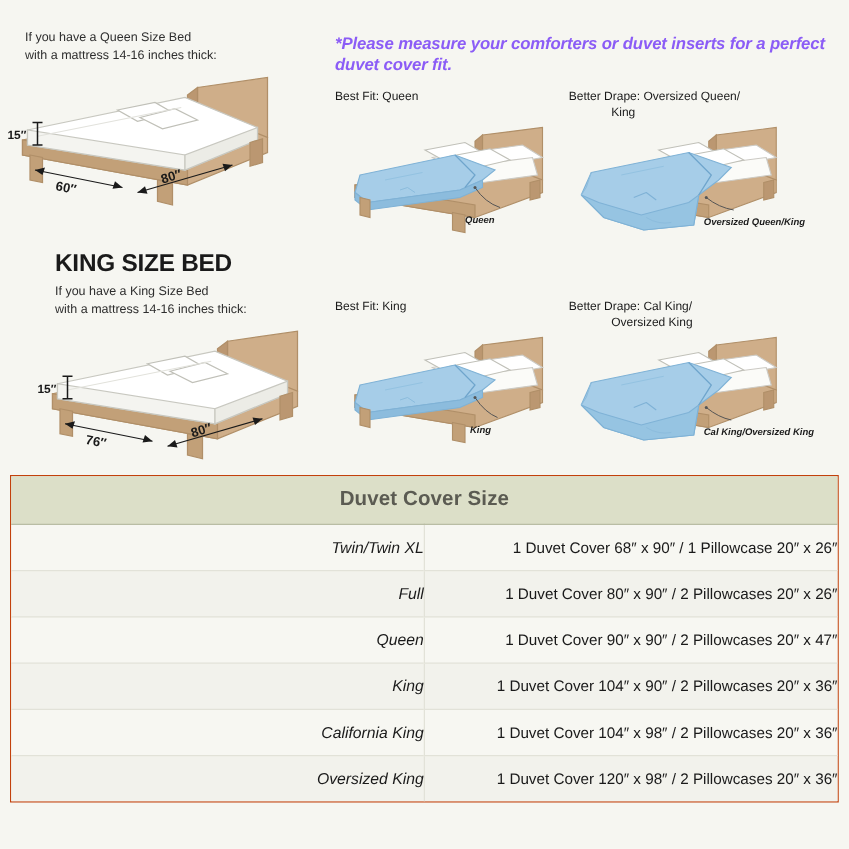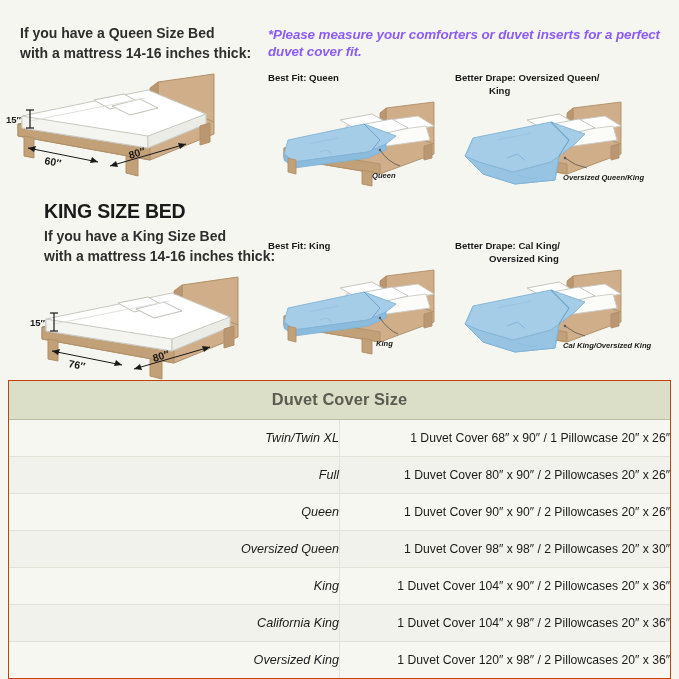--- a/index.html
+++ b/index.html
@@ -21,42 +21,42 @@
   .bed-block { position: absolute; width: 258px; }
   .bed-block.queen { top: 24px; }
   .bed-block.king  { top: 200px; padding-left: 24px; }
 
   .size-title {
     font-size: 19.5px; font-weight: bold; color: #1a1a1a;
     letter-spacing: -0.2px; margin: 0 0 4px 20px;
     font-family: "Liberation Sans", sans-serif;
   }
   .size-sub {
-    font-size: 14px; color: #2e2e2e; line-height: 1.42;
-    margin: 0 0 0 20px; font-weight: bold;
+    font-size: 10px; color: #2e2e2e; line-height: 1.42;
+    margin: 0 0 0 20px; font-weight: normal;
   }
   .bed-art { position: relative; width: 258px; height: 118px; margin-top: 2px; }
   .bed-art svg { display: block; }
 
   
   .right-col { position: absolute; left: 263px; top: 0; width: 416px; height: 372px; }
   .note {
     position: absolute; left: 5px; top: 26px; width: 408px;
     font-size: 13.4px; font-style: italic; font-weight: bold;
     color: #8b5cf6; line-height: 1.30; letter-spacing: -0.1px;
   }
   .duvet-grid { position: absolute; left: 0; top: 0; width: 416px; }
   .duvet-row { position: absolute; width: 416px; height: 120px; }
   .duvet-row.r1 { top: 72px; }
   .duvet-row.r2 { top: 240px; }
   .duvet-cell { position: absolute; width: 200px; height: 120px; }
   .duvet-cell.c1 { left: 5px; }
   .duvet-cell.c2 { left: 192px; }
   .cell-label {
-    font-size: 9.6px; font-weight: bold; color: #1a1a1a;
+    font-size: 9.6px; font-weight: normal; color: #1a1a1a;
     line-height: 1.35; margin: 0; height: 28px;
   }
   .cell-label.two-line { text-align: left; }
   .cell-label .ln2 { display: block; padding-left: 34px; }
   .cell-art { position: relative; width: 200px; height: 92px; }
 
   
   .tbl-wrap {
     position: absolute; left: 8px; top: 380px;
     width: 663px; background: #f7f7f2;
@@ -337,25 +337,21 @@
         <tr>
           <td class="c-name">Twin/Twin XL</td>
           <td class="c-val">1 Duvet Cover 68″ x 90″ / 1 Pillowcase 20″ x 26″</td>
         </tr>
         <tr>
           <td class="c-name">Full</td>
           <td class="c-val">1 Duvet Cover 80″ x 90″ / 2 Pillowcases 20″ x 26″</td>
         </tr>
         <tr>
           <td class="c-name">Queen</td>
-          <td class="c-val">1 Duvet Cover 90″ x 90″ / 2 Pillowcases 20″ x 26″</td>
-        </tr>
-        <tr>
-          <td class="c-name">Oversized Queen</td>
-          <td class="c-val">1 Duvet Cover 98″ x 98″ / 2 Pillowcases 20″ x 30″</td>
+          <td class="c-val">1 Duvet Cover 90″ x 90″ / 2 Pillowcases 20″ x 47″</td>
         </tr>
         <tr>
           <td class="c-name">King</td>
           <td class="c-val">1 Duvet Cover 104″ x 90″ / 2 Pillowcases 20″ x 36″</td>
         </tr>
         <tr>
           <td class="c-name">California King</td>
           <td class="c-val">1 Duvet Cover 104″ x 98″ / 2 Pillowcases 20″ x 36″</td>
         </tr>
         <tr>

